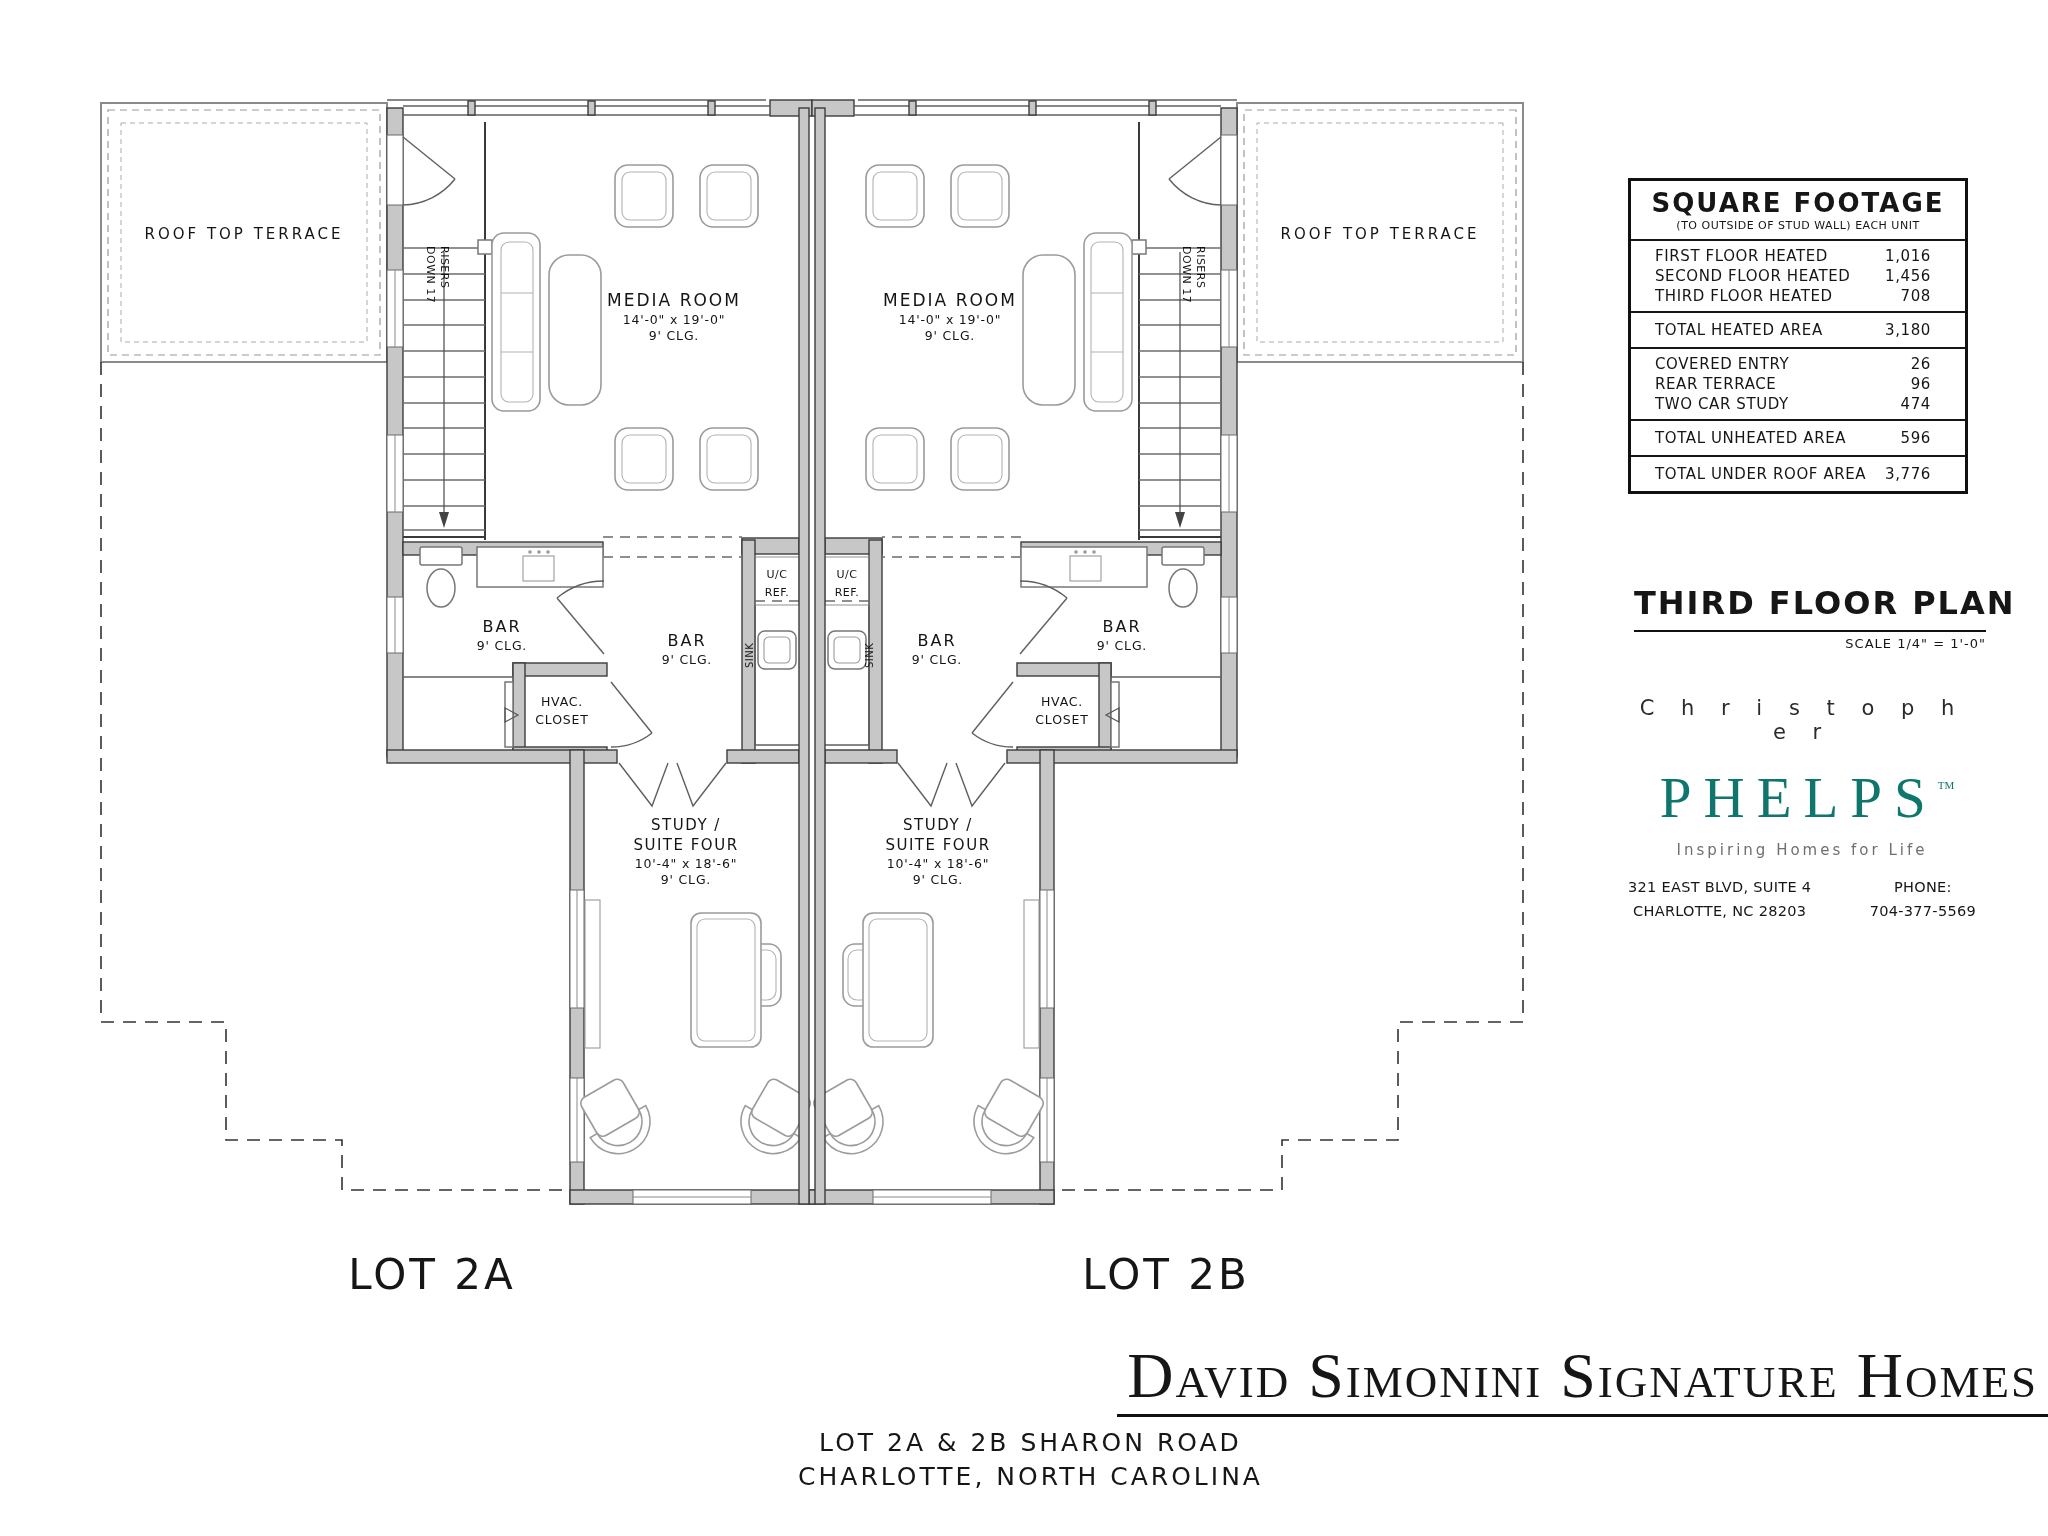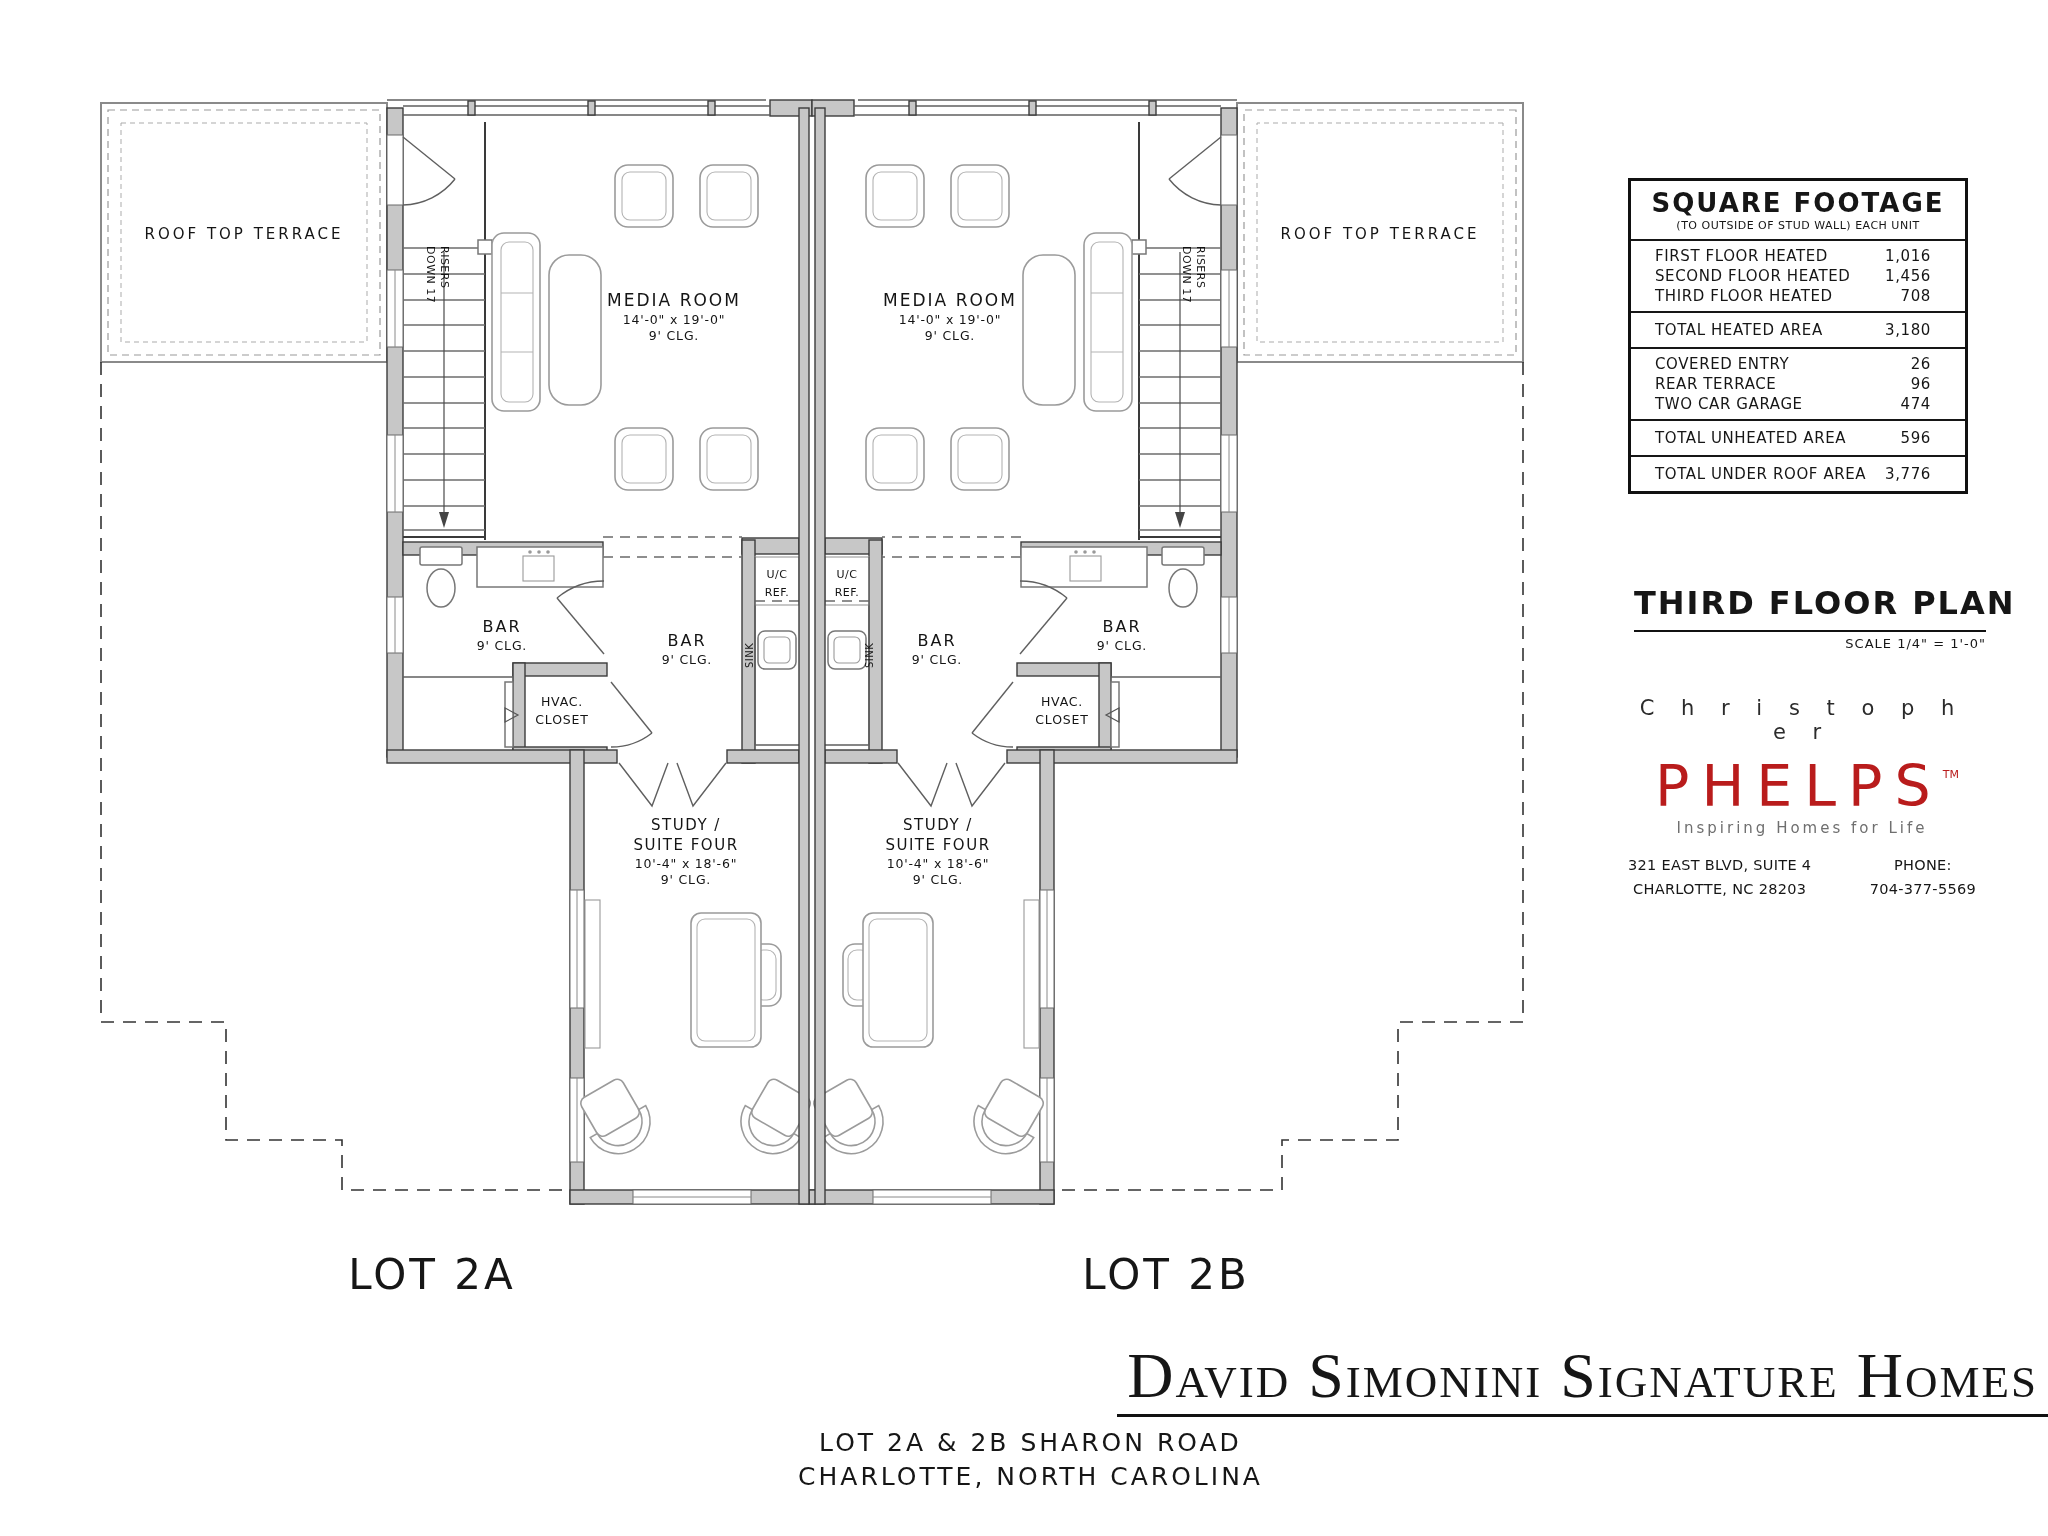--- a/index.html
+++ b/index.html
@@ -48,21 +48,21 @@
           font-size:15px;letter-spacing:0.6px;line-height:20px;gap:8px;}
   .sf-trow{display:flex;justify-content:space-between;padding:7px 34px 7px 24px;
            font-size:15px;letter-spacing:0.6px;line-height:20px;}
 
   
   .ptitle{position:absolute;left:1634px;top:584px;width:352px;}
   .ptitle-h{font-size:32px;letter-spacing:2px;border-bottom:2.5px solid #111;padding-bottom:8px;white-space:nowrap;font-weight:bold;}
   .ptitle-s{font-size:13px;letter-spacing:1px;text-align:right;margin-top:4px;}
   .logo{position:absolute;left:1628px;top:696px;width:348px;text-align:center;}
   .logo-first{font-size:21px;letter-spacing:10px;color:#2b2b2b;}
-  .logo-last{font-size:57px;letter-spacing:12px;line-height:62px;color:#b91c1c;white-space:nowrap;margin-left:10px;}
+  .logo-last{font-size:57px;letter-spacing:12px;line-height:82px;color:#0f766e;white-space:nowrap;margin-left:10px;font-family:Liberation Serif, serif;}
   .logo-tm{font-size:11px;letter-spacing:0;vertical-align:28px;}
   .logo-tag{font-size:15px;letter-spacing:3px;color:#6f6f6f;margin-top:2px;}
   .logo-addr{display:flex;justify-content:space-between;margin-top:16px;text-align:center;
              font-size:14.5px;letter-spacing:0.3px;line-height:24px;}
 
   
   .lot{position:absolute;top:1250px;width:240px;text-align:center;font-size:42px;letter-spacing:3px;}
   .lot-a{left:312px;} .lot-b{left:1046px;}
   .f-title{position:absolute;left:0;right:0;top:1344px;text-align:right;}
   .f-title span{display:inline-block;font-family:"Liberation Serif","DejaVu Serif",serif;
@@ -287,21 +287,21 @@
     <div class="sf-block">
       <div class="sf-row">
         <span>COVERED ENTRY</span>
         <span>26</span>
       </div>
       <div class="sf-row">
         <span>REAR TERRACE</span>
         <span>96</span>
       </div>
       <div class="sf-row">
-        <span>TWO CAR GARAGE</span>
+        <span>TWO CAR STUDY</span>
         <span>474</span>
       </div>
     </div>
     <div class="sf-rule"></div>
     <div class="sf-trow">
       <span>TOTAL UNHEATED AREA</span>
       <span>596</span>
     </div>
     <div class="sf-rule"></div>
     <div class="sf-trow">

